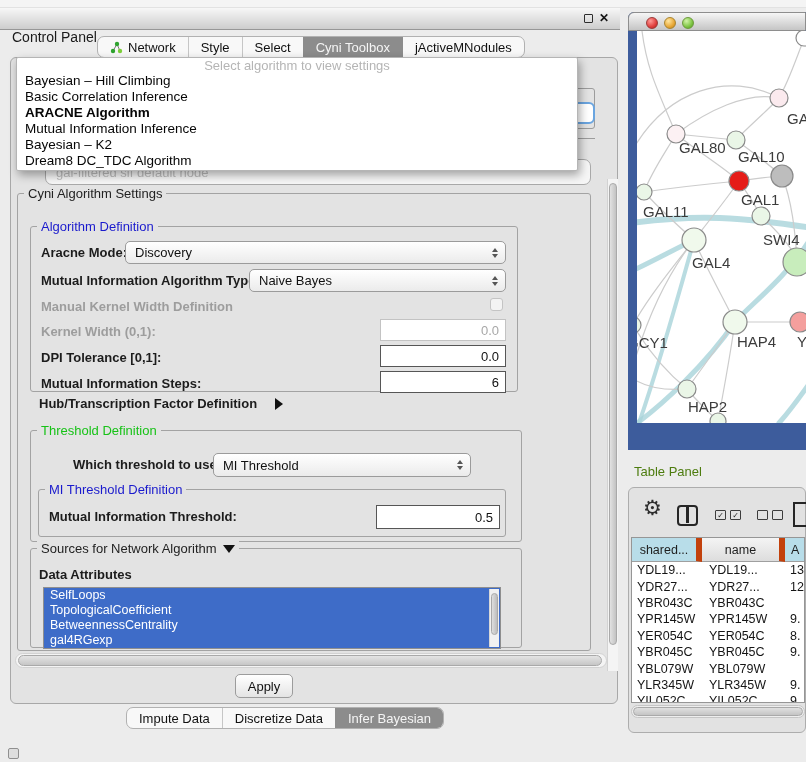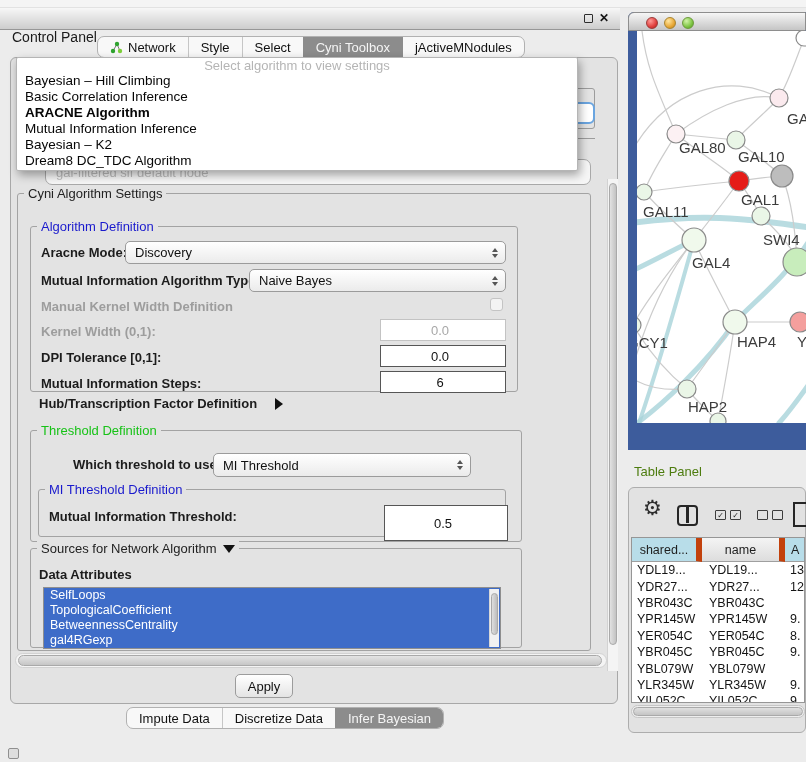--- a/index.html
+++ b/index.html
@@ -49,21 +49,21 @@
   .flabel.dis { color:#9d9d9d; }
 
   .combo { position:absolute; border:1px solid #9b9b9b; border-radius:5px;
     background:linear-gradient(#ffffff,#ebebeb); font-size:13px; color:#111;
     display:flex; align-items:center; padding-left:9px; }
   .arrows { position:absolute; right:7px; top:50%; transform:translateY(-50%); display:flex; flex-direction:column; gap:2px; }
   .arr-up { width:0; height:0; border-left:3.5px solid transparent; border-right:3.5px solid transparent; border-bottom:4px solid #555; }
   .arr-dn { width:0; height:0; border-left:3.5px solid transparent; border-right:3.5px solid transparent; border-top:4px solid #555; }
 
   .tfield { position:absolute; background:#fff; border:1px solid #565656; font-size:13px; color:#111;
-    display:flex; align-items:center; justify-content:center; padding-right:6px; }
+    display:flex; align-items:center; justify-content:flex-end; padding-right:6px; }
   .tfield.dis { border-color:#c3c3c3; color:#a8a8a8; }
   .checkbox { position:absolute; width:13px; height:13px; border:1px solid #c4c4c4; border-radius:3px; background:#f3f3f3; }
 
   .tri-right { width:0; height:0; border-top:6px solid transparent; border-bottom:6px solid transparent; border-left:8px solid #111; display:inline-block; }
   .tri-down  { width:0; height:0; border-left:6px solid transparent; border-right:6px solid transparent; border-top:8px solid #111; display:inline-block; }
 
   .attr-list { position:absolute; background:#fff; border:1px solid #8f8f8f; overflow:hidden; }
   .attr-item { height:15px; line-height:15px; background:#3e6cc8; color:#fff; font-size:12.5px; padding-left:6px; white-space:nowrap; }
   .list-sb { position:absolute; right:1px; top:1px; width:10px; height:58px; background:#f1f1f1; border-left:1px solid #d7d7d7; }
   .list-sb .thumb { position:absolute; left:1px; top:4px; width:7px; height:42px; background:linear-gradient(90deg,#dedede,#bdbdbd); border:1px solid #a8a8a8; border-radius:4px; }
@@ -235,21 +235,21 @@
           <span>MI Threshold</span>
           <span class="arrows">
               <i class="arr-up"></i>
               <i class="arr-dn"></i>
             </span>
         </div>
 
         <div class="group" style="left:7px; top:58px; width:468px; height:48px;">
           <span class="gtitle blue">MI Threshold Definition</span>
           <span class="flabel" style="left:10px; top:19px;">Mutual Information Threshold:</span>
-          <div class="tfield" style="left:337px; top:15px; width:124px; height:36px;margin-left:8px;">
+          <div class="tfield" style="left:337px; top:15px; width:124px; height:24px;">
             <span>0.5</span>
           </div>
         </div>
       </div>
 
       <div class="group" style="left:12px; top:354px; width:492px; height:100px;">
         <span class="gtitle">
           <span>Sources for Network Algorithm</span>
           <span class="tri-down"></span>
         </span>

